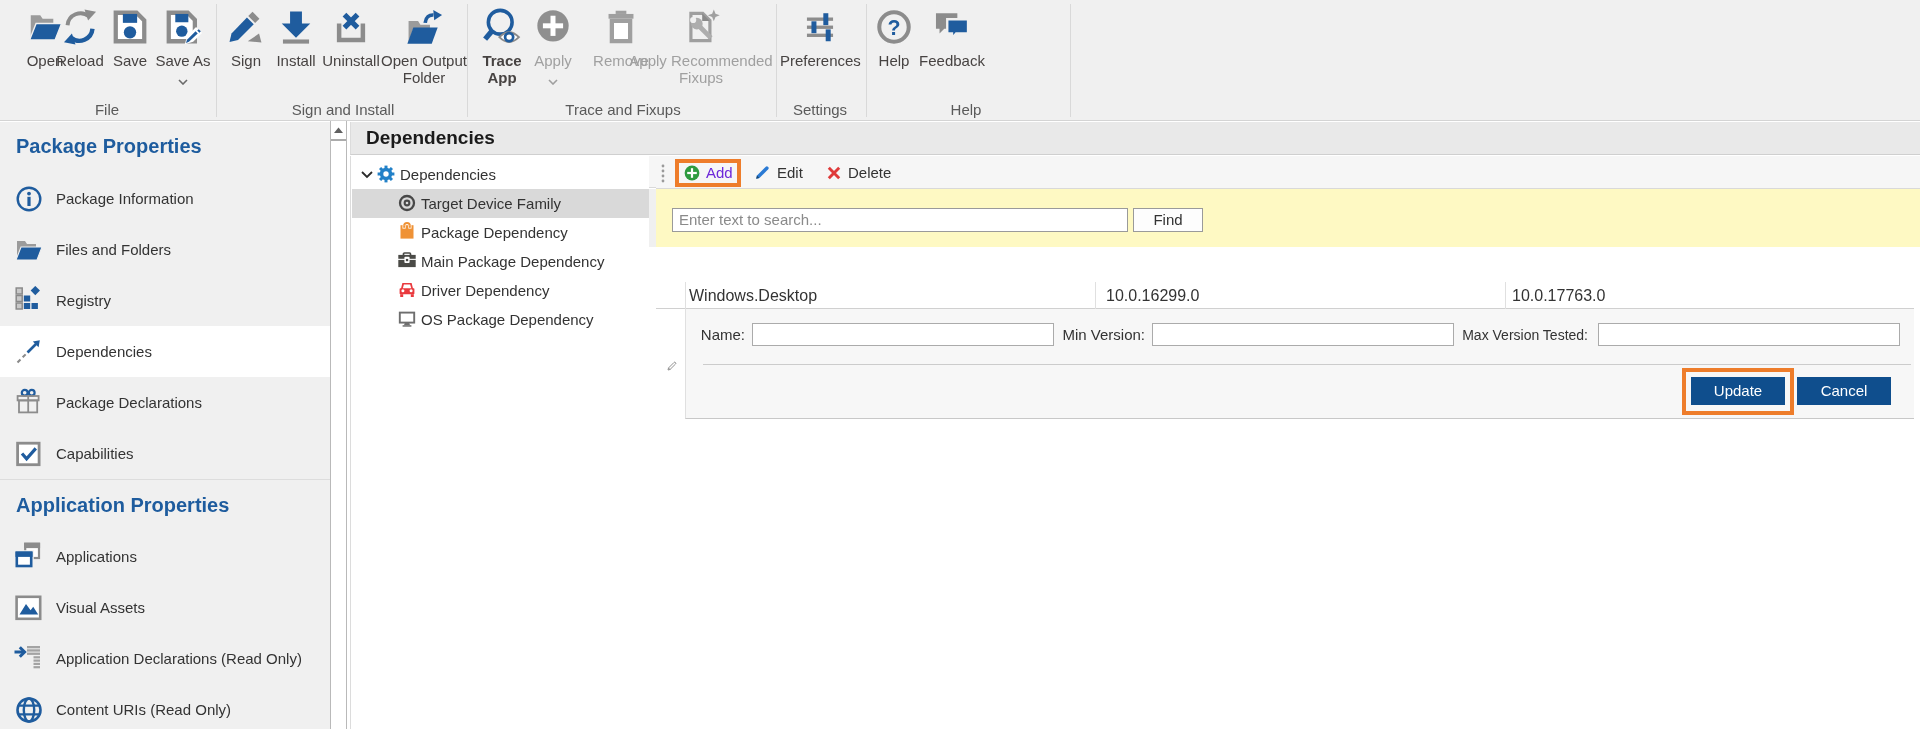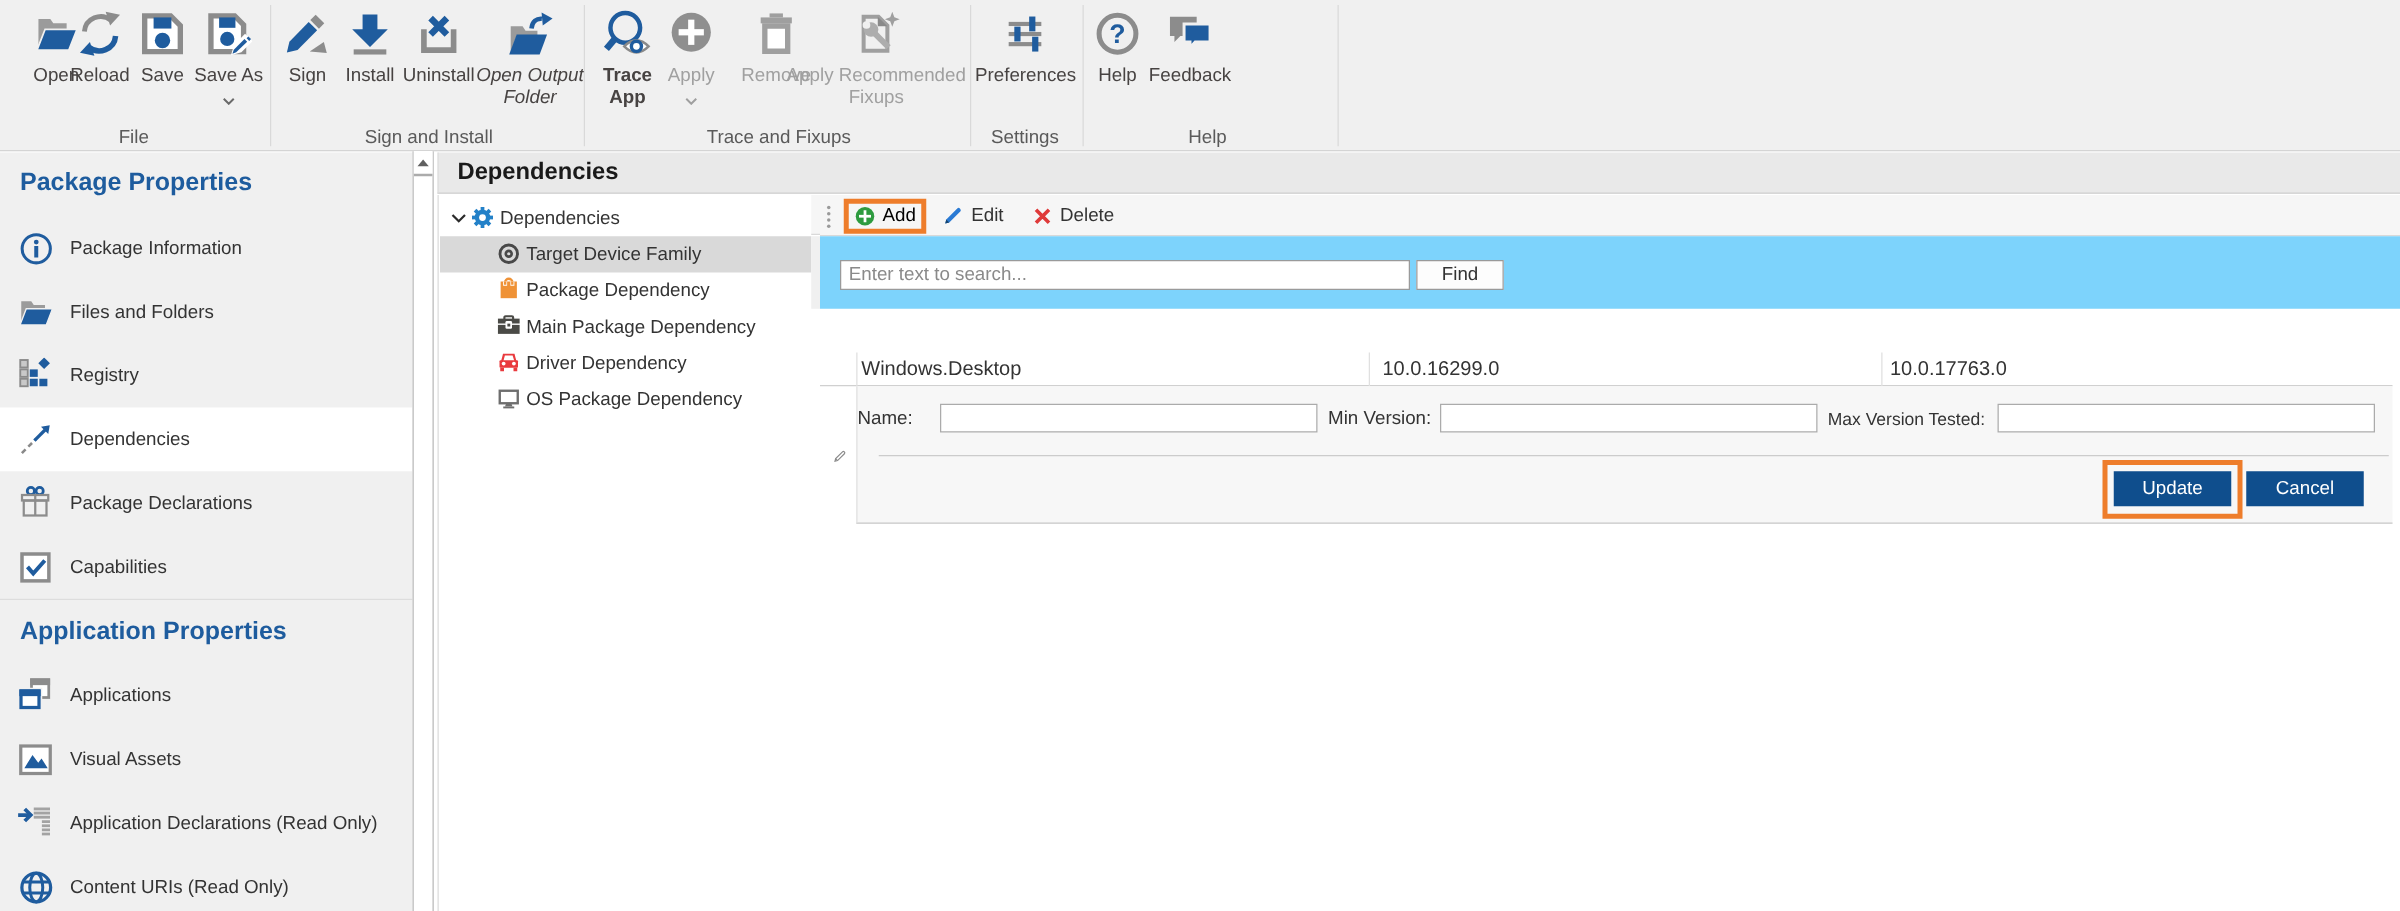--- a/index.html
+++ b/index.html
@@ -27,21 +27,21 @@
   #hdrband { position:absolute; left:350px; top:122px; width:1570px; height:33px; background:#e9e9e9; border-bottom:1px solid #cfcfcf; border-left:1px solid #dcdcdc; }
   #hdrband .t { position:absolute; left:15px; top:5px; font-size:19px; font-weight:bold; color:#1a1a1a; }
   #treepanel { position:absolute; left:350px; top:156px; width:299px; height:573px; background:#fff; border-left:1px solid #dcdcdc; }
   .trow { position:absolute; left:1px; width:297px; height:29px; }
   .trow.sel { background:#d9d9d9; }
   .trow .tic { position:absolute; top:5px; width:18px; height:18px; }
   .trow .ttxt { position:absolute; top:0; height:29px; line-height:29px; font-size:15px; color:#333; white-space:nowrap; }
   
   #rpanel { position:absolute; left:656px; top:156px; width:1264px; height:573px; background:#fff; }
   #rtoolbar { position:absolute; left:0; top:0; width:1264px; height:33px; background:#f6f6f6; border-bottom:1px solid #d9d9d9; }
-  #searchband { position:absolute; left:0; top:33px; width:1264px; height:58px; background:#7dd3fc; }
+  #searchband { position:absolute; left:0; top:33px; width:1264px; height:58px; background:#fef9c3; }
   #searchinput { position:absolute; left:16px; top:19px; width:456px; height:24px; background:#fff; border:1px solid #9a9a9a; font-size:15px; color:#8a8a8a; line-height:22px; padding-left:6px; }
   #findbtn { position:absolute; left:477px; top:19px; width:70px; height:24px; background:#fdfdfd; border:1px solid #9a9a9a; font-size:15px; color:#333; text-align:center; line-height:22px; }
   
   #tblhead { position:absolute; left:0; top:91px; width:1258px; height:35px; background:#f0f0f0; border-top:1px solid #ababab; border-bottom:1px solid #ababab; }
   #tblhead .c { position:absolute; top:0; height:35px; line-height:37px; font-size:16px; color:#8c8c8c; }
   #tblhead .cd { position:absolute; top:0; width:1px; height:34px; background:#d0d0d0; }
   #tblrow { position:absolute; left:0; top:126px; width:1258px; height:27px; background:#fff; border-bottom:1px solid #d0d0d0; }
   #tblrow .c { position:absolute; top:0; height:27px; line-height:28px; font-size:16px; color:#333; }
   #tblrow .cd { position:absolute; top:0; width:1px; height:27px; background:#e0e0e0; }
   #editpanel { position:absolute; left:29px; top:153px; width:1229px; height:110px; background:#f7f7f7; border-bottom:1px solid #c8c8c8; border-left:1px solid #e0e0e0; }
@@ -86,21 +86,21 @@
     <path fill="#8c8c8c" d="M17.5 28 l9.5 -6.5 2 7.5 z"></path>
   </svg></span>Sign</div>
   <div class="tbtn" style="left:271px;width:50px;"><span class="ticon"><svg viewBox="0 0 32 32" width="32" height="32">
     <path fill="#1f5c9e" d="M11 3 h10 v10 h7 L16 25 4 13 h7 z"></path>
     <rect x="5" y="26.5" width="22" height="3.5" fill="#8c8c8c"></rect>
   </svg></span>Install</div>
   <div class="tbtn" style="left:318px;width:66px;"><span class="ticon"><svg viewBox="0 0 32 32" width="32" height="32">
     <path d="M6 13 V27 H26 V13" stroke="#8c8c8c" stroke-width="3.8" fill="none"></path>
     <path d="M10.5 5.5 L21.5 16.5 M21.5 5.5 L10.5 16.5" stroke="#1f5c9e" stroke-width="4.4"></path>
   </svg></span>Uninstall</div>
-  <div class="tbtn" style="left:379px;width:90px;font-style:italic;"><span class="ticon"><svg viewBox="0 0 32 32" width="32" height="32">
+  <div class="tbtn" style="left:379px;width:90px;"><span class="ticon"><svg viewBox="0 0 32 32" width="32" height="32">
     <path fill="#9b9b9b" d="M3 11 h8 l2 3 h8 v3 H7 L3 29 z"></path>
     <path fill="#1f5c9e" d="M7 16.5 H27.5 L22.5 30 H2 z"></path>
     <path d="M17 12.5 C17.5 7.5 20.5 5.6 24 5.9" stroke="#1f5c9e" stroke-width="3.1" fill="none"></path>
     <path fill="#1f5c9e" d="M23.8 1.6 l7.4 4.2 -6.6 4.6 z"></path>
   </svg></span>Open Output<br>Folder</div>
   <div class="tbtn" style="left:479px;width:46px;font-weight:bold;"><span class="ticon"><svg viewBox="0 0 32 32" width="32" height="32">
     <circle cx="14.5" cy="12" r="10" stroke="#1f5c9e" stroke-width="3" fill="none"></circle>
     <path d="M7.2 19.8 L1.8 26.2" stroke="#1f5c9e" stroke-width="4.4"></path>
     <path d="M13.8 24.5 q8.2 -8.2 16.4 0 q-8.2 8.2 -16.4 0 z" stroke="#8a8a8a" stroke-width="1.7" fill="#fff"></path>
     <circle cx="22" cy="24.5" r="3.4" stroke="#1f5c9e" stroke-width="2.3" fill="#fff"></circle>
@@ -344,21 +344,21 @@
           <circle cx="3" cy="8" r="1.4" fill="#9a9a9a"></circle>
           <circle cx="3" cy="13" r="1.4" fill="#9a9a9a"></circle>
           <circle cx="3" cy="18" r="1.4" fill="#9a9a9a"></circle>
         </svg></span>
     <div class="obox" style="left:19px;top:3px;width:66px;height:28px;"></div>
     <span style="position:absolute;left:28px;top:9px;"><svg width="16" height="16" viewBox="0 0 16 16">
       <circle cx="8" cy="8" r="7.4" fill="#2e9b3f"></circle>
       <rect x="6.9" y="3.2" width="2.2" height="9.6" fill="#fff"></rect>
       <rect x="3.2" y="6.9" width="9.6" height="2.2" fill="#fff"></rect>
     </svg></span>
-    <span style="position:absolute;left:50px;top:0;line-height:33px;font-size:15px;color:#000000;">Add</span>
+    <span style="position:absolute;left:50px;top:0;line-height:33px;font-size:15px;color:#6d28d9;">Add</span>
     <span style="position:absolute;left:98px;top:8px;"><svg width="17" height="17" viewBox="0 0 17 17">
       <path fill="#2a7ad4" d="M2.2 14.8 L3 11.6 11.8 2.8 a1.5 1.5 0 0 1 2.1 0 L14.2 3.1 a1.5 1.5 0 0 1 0 2.1 L5.4 14 z"></path>
       <path fill="#17456f" d="M2.2 14.8 L3 11.6 5.4 14 z"></path>
     </svg></span>
     <span style="position:absolute;left:121px;top:0;line-height:33px;font-size:15px;color:#333;">Edit</span>
     <span style="position:absolute;left:171px;top:10px;"><svg width="14" height="14" viewBox="0 0 14 14">
       <path d="M1.8 1.8 L12.2 12.2 M12.2 1.8 L1.8 12.2" stroke="#df3a3a" stroke-width="2.9"></path>
     </svg></span>
     <span style="position:absolute;left:192px;top:0;line-height:33px;font-size:15px;color:#333;">Delete</span>
   </div>
@@ -372,21 +372,21 @@
     <div class="c" style="left:856px;">10.0.17763.0</div>
     <div class="cd" style="left:29px;"></div>
     <div class="cd" style="left:439px;"></div>
     <div class="cd" style="left:849px;"></div>
   </div>
   <span style="position:absolute;left:10px;top:202px;"><svg width="12" height="12" viewBox="0 0 18 18">
     <path d="M3 15 L3.8 11.9 12 3.7 a1.5 1.5 0 0 1 2.1 0 L14.3 3.9 a1.5 1.5 0 0 1 0 2.1 L6.1 14.2 z" fill="#fff" stroke="#8a8a8a" stroke-width="1.4"></path>
     <path d="M3.8 11.9 L6.1 14.2" stroke="#8a8a8a" stroke-width="1.2"></path>
   </svg></span>
   <div id="editpanel">
-    <div class="lbl" style="left:0px;width:59px;top:17px;">Name:</div>
+    <div class="lbl" style="left:0px;width:59px;top:17px;text-align:right;">Name:</div>
     <div class="inp" style="left:66px;top:14px;width:302px;"></div>
     <div class="lbl" style="left:339px;width:120px;top:17px;text-align:right;">Min Version:</div>
     <div class="inp" style="left:466px;top:14px;width:302px;"></div>
     <div class="lbl" style="left:742px;width:160px;top:18px;text-align:right;font-size:14px;">Max Version Tested:</div>
     <div class="inp" style="left:912px;top:14px;width:302px;"></div>
     <div id="editsep"></div>
     <div class="btn" style="left:1005px;top:68px;">Update</div>
     <div class="btn" style="left:1111px;top:68px;">Cancel</div>
     <div class="obox" style="left:996px;top:59px;width:112px;height:47px;"></div>
   </div>

